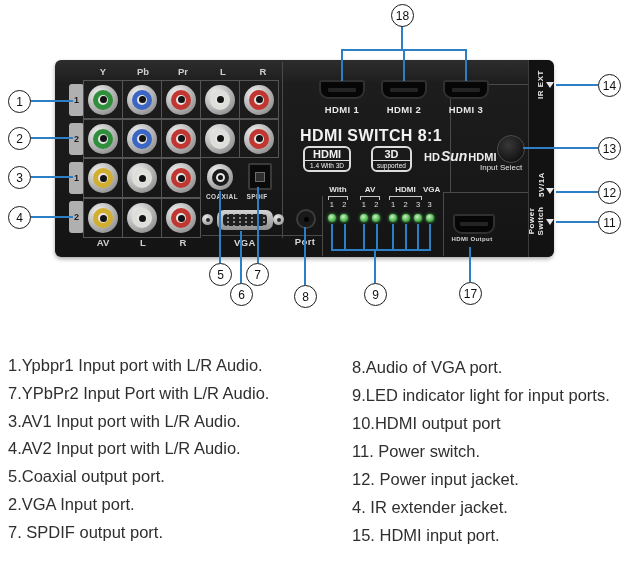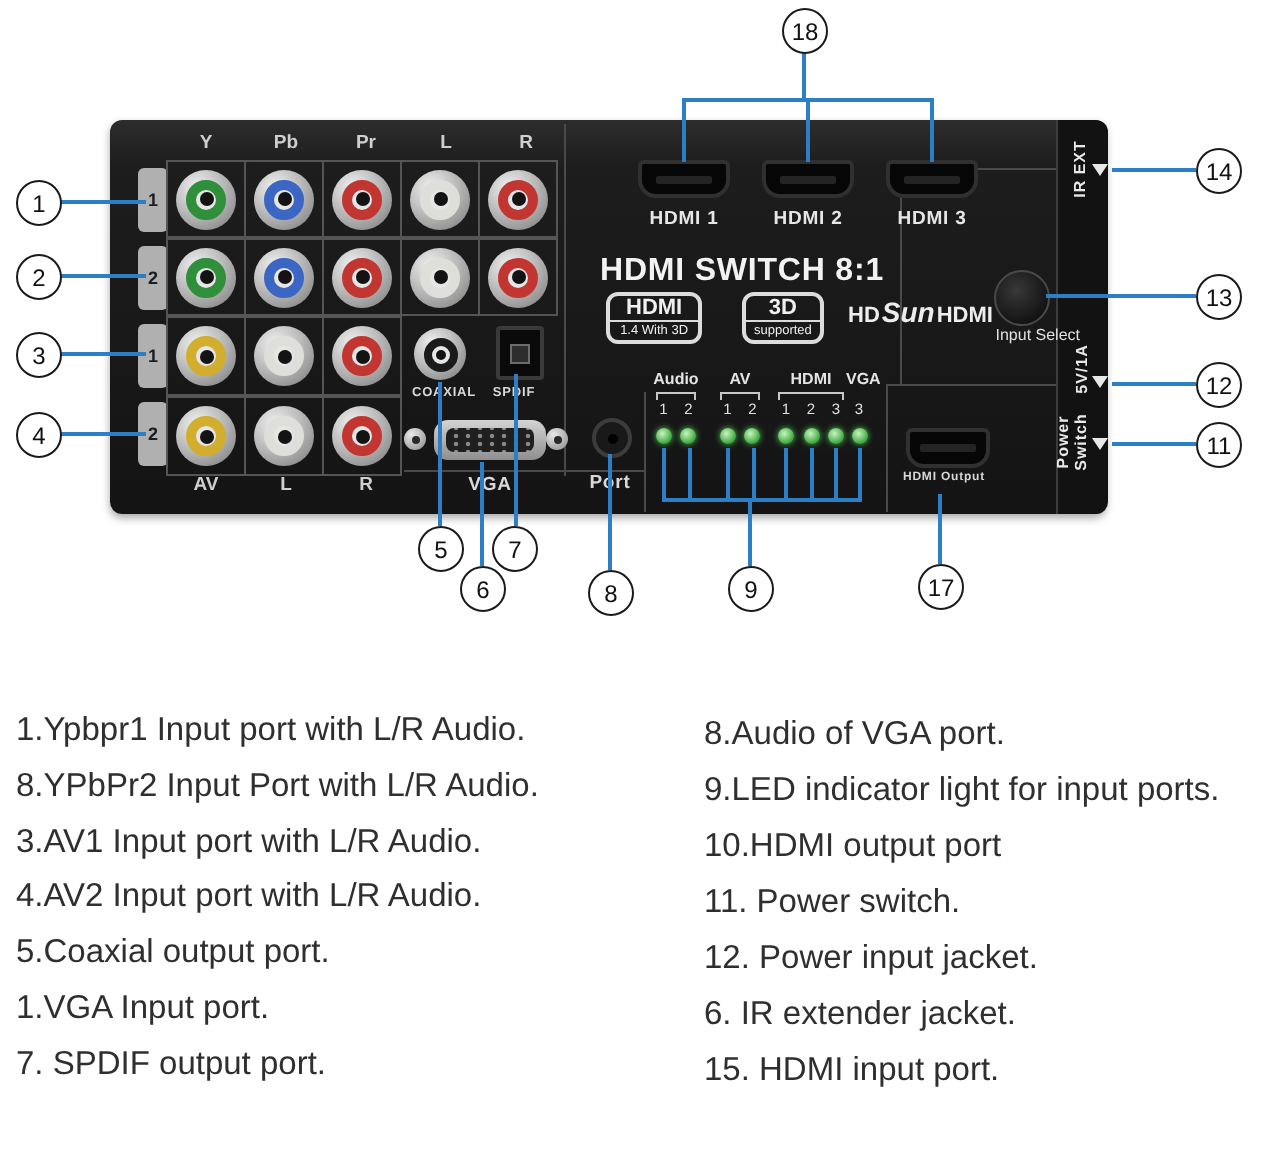--- a/index.html
+++ b/index.html
@@ -68,21 +68,21 @@
 
   
   .title{font-size:16px;font-weight:bold;color:#f2f2f2;letter-spacing:.4px;}
   .badge{border:2px solid #dcdcdc;border-radius:6px;color:#f0f0f0;text-align:center;display:inline-block;}
   .badge .b-top{font-size:11px;font-weight:bold;padding:0 8px;border-bottom:1.5px solid #dcdcdc;}
   .badge .b-bottom{font-size:6.5px;padding:1px 4px;}
   .brand{color:#ededed;font-size:11px;font-weight:bold;white-space:nowrap;}
   .brand i{font-size:14px;font-style:italic;margin:0 1px;}
   .btn-input{width:26px;height:26px;border-radius:50%;border:1px solid #4a4a4a;
              background:radial-gradient(circle at 40% 35%,#383838,#121212 75%);}
-  .btn-label{font-size:8px;color:#e2e2e2;text-align:right;width:60px;}
+  .btn-label{font-size:8px;color:#e2e2e2;text-align:left;width:60px;}
 
   
   .led-group{display:flex;flex-direction:column;align-items:stretch;}
   .led-label{font-size:8px;font-weight:bold;color:#e4e4e4;text-align:center;height:10px;line-height:10px;}
   .bracket{height:3px;margin:1px 3px 0 3px;border:1px solid #c8c8c8;border-bottom:none;}
   .no-bracket .bracket{visibility:hidden;}
   .led-row{display:flex;justify-content:center;}
   .led-cell{width:12.5px;display:flex;flex-direction:column;align-items:center;}
   .led-num{font-size:7.5px;color:#e0e0e0;height:10px;line-height:10px;}
   .led-dot{width:8px;height:8px;margin-top:4px;border-radius:50%;
@@ -320,21 +320,21 @@
     <div class="b-bottom">supported</div>
   </div>
   <div class="abs brand" style="left:424px;top:148px;">
     <span>HD</span><i>Sun</i><span>HDMI</span>
   </div>
 
   <div class="abs btn-input" style="left:497px;top:135px;"></div>
   <div class="abs btn-label" style="left:480px;top:163px;">Input Select</div>
 
   <div class="abs led-group" style="left:325px;top:185px;width:26px;">
-    <div class="led-label">Audio</div>
+    <div class="led-label">With</div>
     <div class="bracket"></div>
     <div class="led-row">
         <div class="led-cell">
           <span class="led-num">1</span>
           <span class="led-dot"></span>
         </div>
         <div class="led-cell">
           <span class="led-num">2</span>
           <span class="led-dot"></span>
         </div>
@@ -443,30 +443,30 @@
   <div class="abs callout" style="left:364px;top:283px;">9</div>
   <div class="abs callout" style="left:459px;top:282px;">17</div>
   <div class="abs callout" style="left:598px;top:211px;">11</div>
   <div class="abs callout" style="left:598px;top:181px;">12</div>
   <div class="abs callout" style="left:598px;top:137px;">13</div>
   <div class="abs callout" style="left:598px;top:74px;">14</div>
   <div class="abs callout" style="left:391px;top:4px;">18</div>
 
   <div class="abs legend" style="left:8px;top:352px;">
       <div>1.Ypbpr1 Input port with L/R Audio.</div>
-      <div>8.YPbPr2 Input Port with L/R Audio.</div>
+      <div>7.YPbPr2 Input Port with L/R Audio.</div>
       <div>3.AV1 Input port with L/R Audio.</div>
       <div>4.AV2 Input port with L/R Audio.</div>
       <div>5.Coaxial output port.</div>
-      <div>1.VGA Input port.</div>
+      <div>2.VGA Input port.</div>
       <div>7. SPDIF output port.</div>
     </div>
   <div class="abs legend" style="left:352px;top:353px;line-height:28px;">
       <div>8.Audio of VGA port.</div>
       <div>9.LED indicator light for input ports.</div>
       <div>10.HDMI output port</div>
       <div>11. Power switch.</div>
       <div>12. Power input jacket.</div>
-      <div>6. IR extender jacket.</div>
+      <div>4. IR extender jacket.</div>
       <div>15. HDMI input port.</div>
     </div>
 
 </div>
 
 </body></html>

